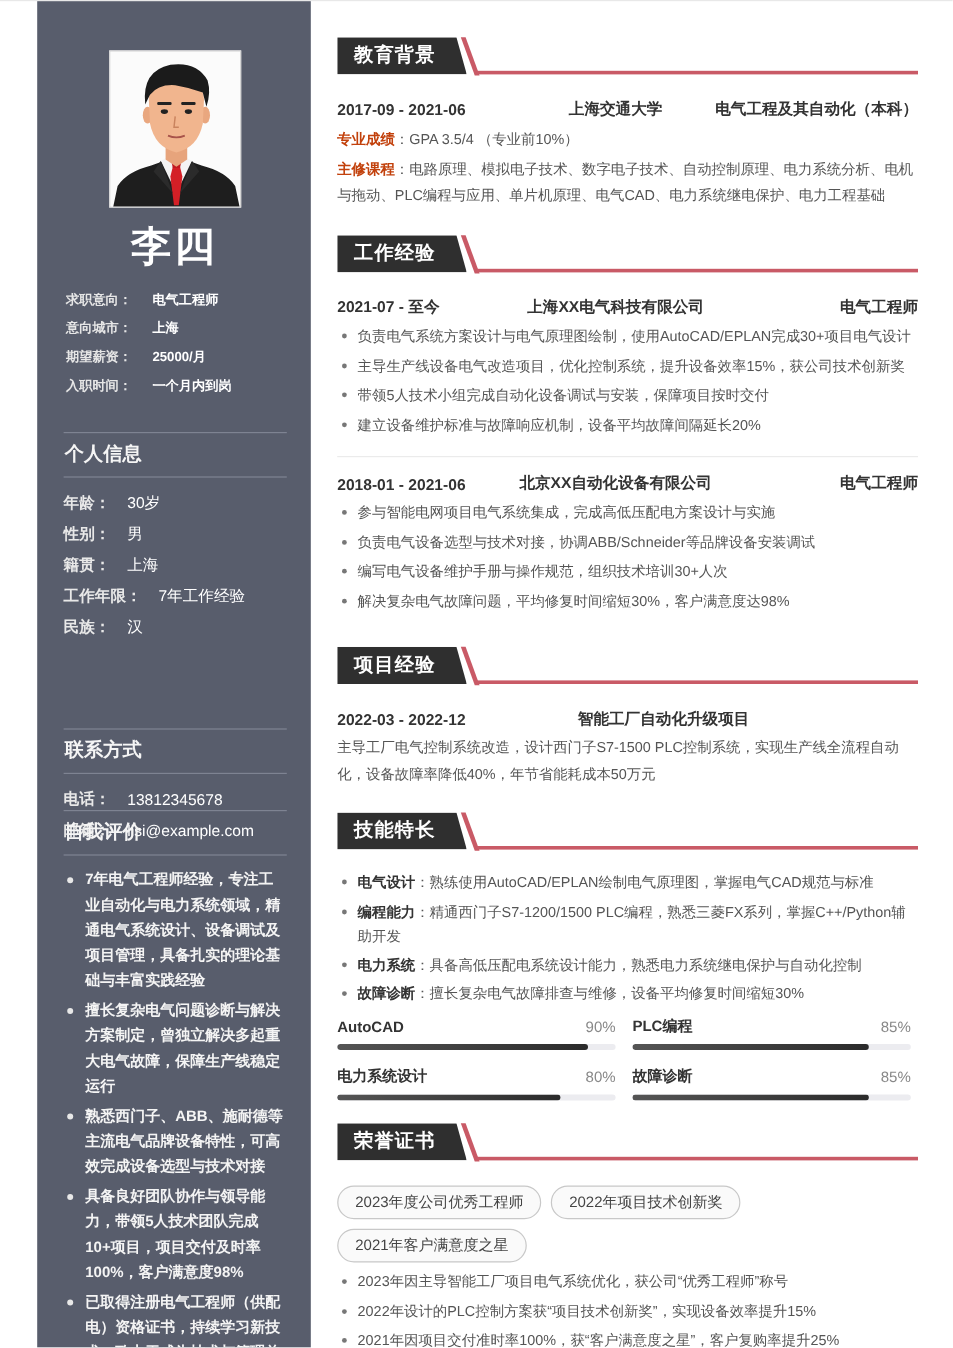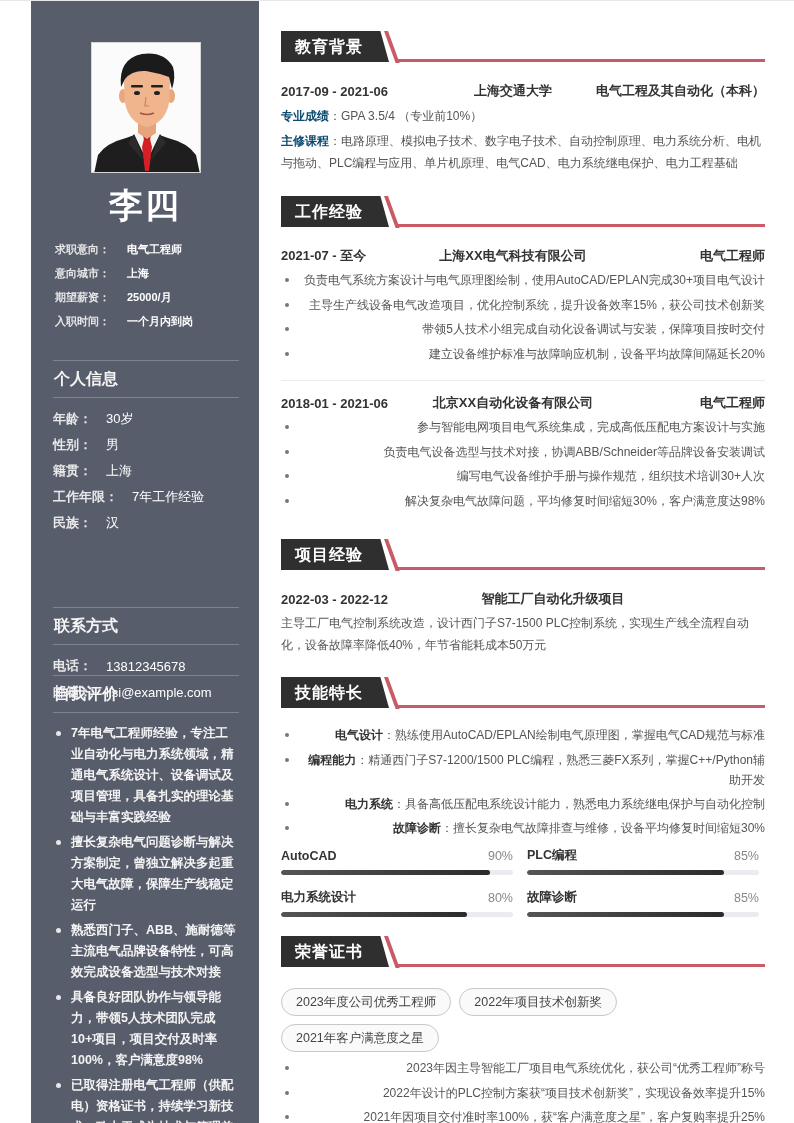--- a/index.html
+++ b/index.html
@@ -35,23 +35,23 @@
   .section-head { position: relative; height: 30px; }
   .sh-title { position: absolute; left: 0; top: 0; height: 31px; width: 108px; background: #2f2f2f; color: #fff; font-size: 16px; font-weight: bold; line-height: 31px; padding-left: 14px; letter-spacing: 1px; clip-path: polygon(0 0, 92% 0, 100% 100%, 0 100%); }
   .sh-slash { position: absolute; left: 103px; top: 0; width: 4px; height: 32px; background: #c95a66; transform: skewX(20deg); transform-origin: top left; }
   .sh-line { position: absolute; left: 115px; top: 28px; right: 0; height: 3px; background: #c95a66; }
 
   .row3 { display: flex; justify-content: space-between; align-items: center; font-size: 13px; font-weight: bold; color: #333; height: 24px; }
   .row3 .c { flex: 1; text-align: center; }
   .row3 .l { width: 150px; }
   .row3 .r { width: 170px; text-align: right; }
   .para { font-size: 12px; line-height: 22px; color: #555; }
-  .para b { color: #0c4a6e; }
-
-  .blist { list-style: none; text-align: right; }
+  .para b { color: #c2410c; }
+
+  .blist { list-style: none; }
   .blist li { position: relative; padding-left: 17px; font-size: 12px; line-height: 24.5px; color: #555; }
   .blist li::before { content: ""; position: absolute; left: 4px; top: 10px; width: 4px; height: 4px; border-radius: 50%; background: #777; }
   .blist li b { color: #333; }
 
   .divider { height: 1px; background: #ebebeb; }
 
   .skills-grid { display: grid; grid-template-columns: 232px 232px; column-gap: 20px; row-gap: 6px; gap: 14px; }
   .skill .top { display: flex; justify-content: space-between; font-size: 12.5px; height: 18px; align-items: center; }
   .skill .top .nm { font-weight: bold; color: #333; }
   .skill .top .pc { color: #888; }

